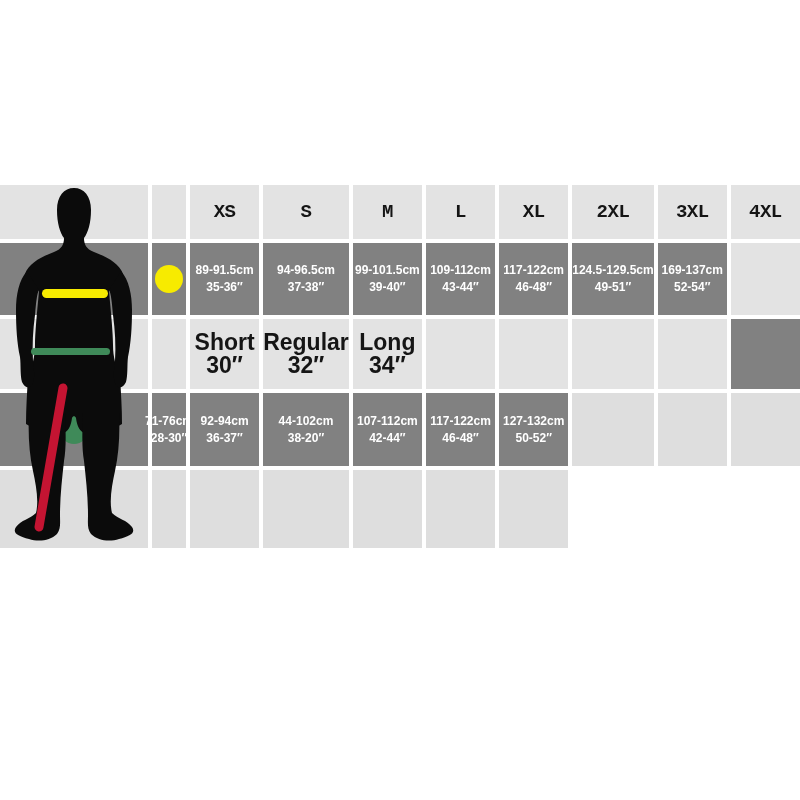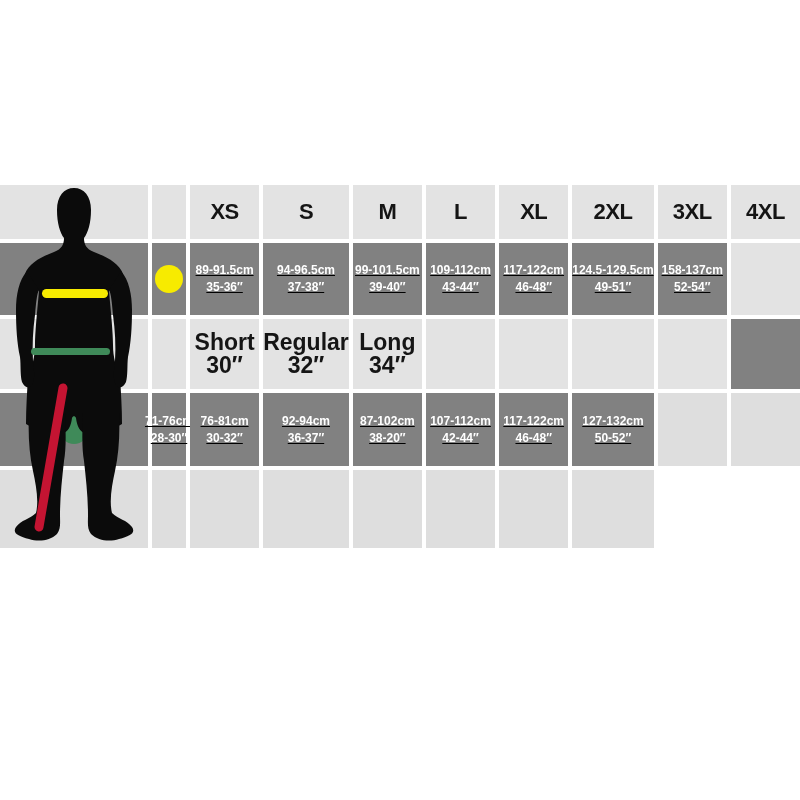--- a/index.html
+++ b/index.html
@@ -33,27 +33,28 @@
   }
   .cell {
     display: flex;
     flex-direction: column;
     align-items: center;
     justify-content: center;
     text-align: center;
     overflow: visible;
   }
   .light  { background: #e3e3e3; }
-  .dark   { background: #818181; text-decoration: underline; }
+  .dark   { background: #818181; }
   .bottom { background: #dedede; }
   .head {
-    font-size: 22px;
+    font-size: 19px;
     font-weight: bold;
     color: #151515;
     letter-spacing: -0.5px;
+    font-family: Liberation Mono, monospace;
   }
   .val .l1, .val .l2 {
     display: block;
     color: #ffffff;
     font-size: 12px;
     font-weight: bold;
     line-height: 17px;
     white-space: nowrap;
   }
   .fit .l1, .fit .l2 {
@@ -121,21 +122,21 @@
       </div>
       <div class="cell dark val">
         <span class="l1">117-122cm</span>
         <span class="l2">46-48″</span>
       </div>
       <div class="cell dark val">
         <span class="l1">124.5-129.5cm</span>
         <span class="l2">49-51″</span>
       </div>
       <div class="cell dark val">
-        <span class="l1">158-137cm</span>
+        <span class="l1">169-137cm</span>
         <span class="l2">52-54″</span>
       </div>
 
       <div class="cell light"></div>
       <div class="cell light">
         <span class="dot dot-red"></span>
       </div>
       <div class="cell light fit">
         <span class="l1"></span>
         <span class="l2"></span>
@@ -171,29 +172,25 @@
 
       <div class="cell dark"></div>
       <div class="cell dark">
         <span class="dot dot-green"></span>
       </div>
       <div class="cell dark val">
         <span class="l1">71-76cm</span>
         <span class="l2">28-30″</span>
       </div>
       <div class="cell dark val">
-        <span class="l1">76-81cm</span>
-        <span class="l2">30-32″</span>
-      </div>
-      <div class="cell dark val">
         <span class="l1">92-94cm</span>
         <span class="l2">36-37″</span>
       </div>
       <div class="cell dark val">
-        <span class="l1">87-102cm</span>
+        <span class="l1">44-102cm</span>
         <span class="l2">38-20″</span>
       </div>
       <div class="cell dark val">
         <span class="l1">107-112cm</span>
         <span class="l2">42-44″</span>
       </div>
       <div class="cell dark val">
         <span class="l1">117-122cm</span>
         <span class="l2">46-48″</span>
       </div>

